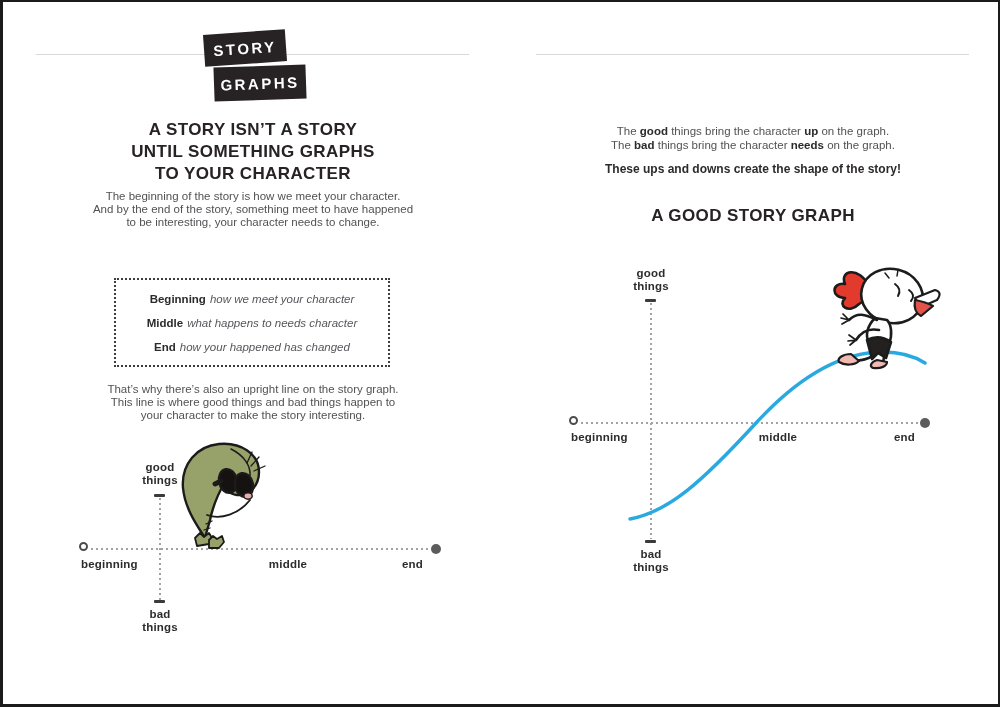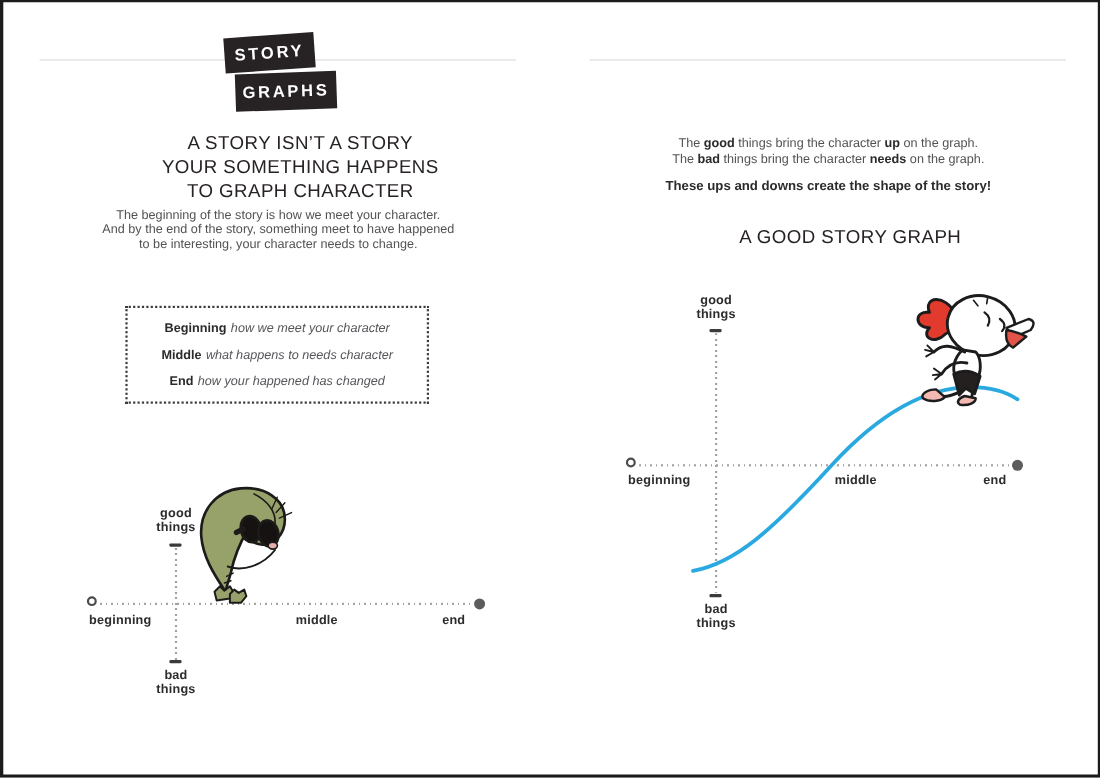--- a/index.html
+++ b/index.html
@@ -14,21 +14,21 @@
   .page-right{left:500px;}
   .top-rule{position:absolute;left:33px;top:52px;width:433px;height:1px;background:#d9d9d9;}
   .badge{
     position:absolute;background:#272223;color:#ffffff;display:flex;align-items:center;justify-content:center;
     font-weight:800;font-size:15px;letter-spacing:2.5px;
   }
   .badge-story{left:201px;top:30px;width:82px;height:32px;transform:rotate(-4deg);}
   .badge-graphs{left:211px;top:64px;width:92px;height:34px;transform:rotate(-2deg);}
   .heading{
     position:absolute;left:0;width:500px;text-align:center;color:#272223;
-    font-weight:400;font-size:17px;line-height:22px;letter-spacing:0.4px;margin-left:20px;
+    font-weight:700;font-size:17px;line-height:22px;letter-spacing:0.4px;
   }
   .heading-left{top:117px;}
   .heading-right{top:203px;}
   .body-text{
     position:absolute;left:0;width:500px;text-align:center;
     font-size:11.5px;line-height:13.2px;color:#515254;
   }
   .intro-left{top:188px;}
   .note-left{top:381px;}
   .intro-right{top:123px;line-height:13.5px;}
@@ -63,22 +63,22 @@
 
     <div class="badge badge-story">
       <span>STORY</span>
     </div>
     <div class="badge badge-graphs">
       <span>GRAPHS</span>
     </div>
 
     <div class="heading heading-left">
       <div>A STORY ISN’T A STORY</div>
-      <div>YOUR SOMETHING HAPPENS</div>
-      <div>TO GRAPH CHARACTER</div>
+      <div>UNTIL SOMETHING GRAPHS</div>
+      <div>TO YOUR CHARACTER</div>
     </div>
 
     <div class="body-text intro-left">
       <div>The beginning of the story is how we meet your character.</div>
       <div>And by the end of the story, something meet to have happened</div>
       <div>to be interesting, your character needs to change.</div>
     </div>
 
     <div class="def-box">
       <div class="def-row">
@@ -88,20 +88,25 @@
       <div class="def-row">
         <b>Middle</b>
         <i>what happens to needs character</i>
       </div>
       <div class="def-row">
         <b>End</b>
         <i>how your happened has changed</i>
       </div>
     </div>
 
+    <div class="body-text note-left">
+      <div>That’s why there’s also an upright line on the story graph.</div>
+      <div>This line is where good things and bad things happen to</div>
+      <div>your character to make the story interesting.</div>
+    </div>
 
     <div>
       <div class="axis-label two-line" style="left:117px;top:459px;">
         <div>good</div>
         <div>things</div>
       </div>
       <div class="tick" style="left:151px;top:492px;"></div>
       <div class="dot-v" style="left:156px;top:496px;height:102px;"></div>
       <div class="tick" style="left:151px;top:598px;"></div>
       <div class="axis-label two-line" style="left:117px;top:606px;">

